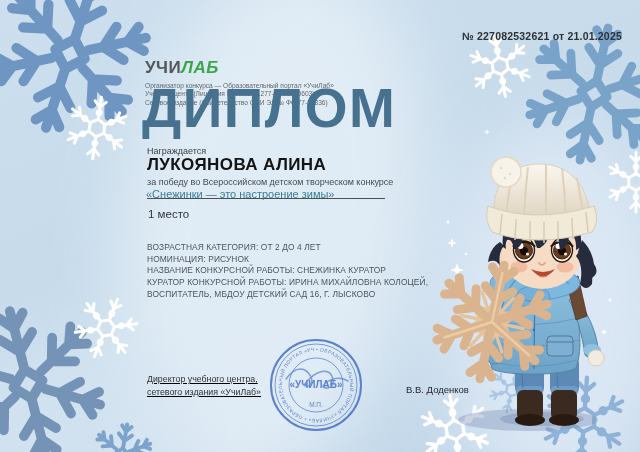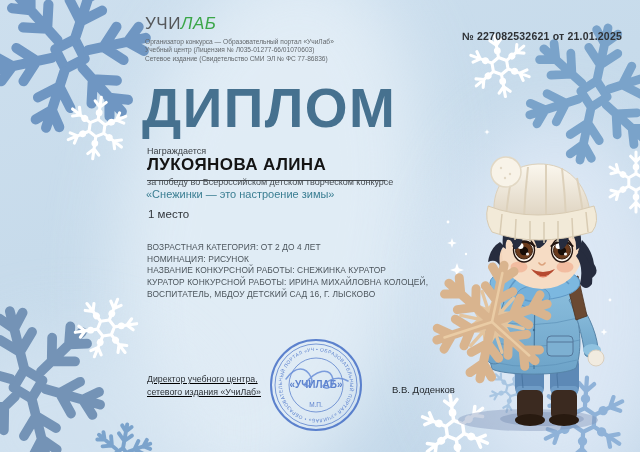--- a/index.html
+++ b/index.html
@@ -9,39 +9,39 @@
     background:linear-gradient(160deg,#cddfee 0%,#c7dbeb 40%,#c2d7e9 100%);
   }
   .blob { position:absolute; filter:blur(34px); pointer-events:none; }
   .blob.center { left:120px; top:-40px; width:300px; height:540px; background:#e9f2f9; opacity:.75; border-radius:50%; transform:rotate(10deg); }
   .blob.right { left:440px; top:120px; width:230px; height:380px; background:#e3ecf8; opacity:.75; border-radius:50%; }
   .blob.bottomleft { left:-60px; top:330px; width:260px; height:200px; background:#d9e7f3; opacity:.6; border-radius:50%; }
   svg.bg-decor { position:absolute; left:0; top:0; }
   .child-illo { position:absolute; left:430px; top:150px; }
 
   .logo-block { position:absolute; left:145px; top:14px; }
-  .logo-text { font-size:17px; font-weight:400; letter-spacing:.5px; color:#55575a; }
+  .logo-text { font-size:17px; font-weight:700; letter-spacing:.5px; color:#55575a;margin-top:44px; }
   .logo-green { color:#3aa648; font-style:italic; }
   .org-lines { margin-top:4px; }
   .org-line { font-size:6.6px; line-height:8.4px; color:#63686c; }
   .cert-number { position:absolute; right:18px; top:11px; font-size:10.5px; font-weight:700; color:#2e3135; letter-spacing:.2px;margin-top:19px; }
 
   .diploma-title { position:absolute; left:142px; top:76px; font-size:55px; font-weight:700; color:#46718f; letter-spacing:1.5px; }
   .awarded { position:absolute; left:147px; top:146px; font-size:9px; color:#3c4146; }
-  .recipient { position:absolute; left:147px; top:155px; width:238px; font-size:17px; font-weight:800; color:#141414; letter-spacing:.4px; padding-bottom:5px; border-bottom:1.3px solid #4a4f54; }
+  .recipient { position:absolute; left:147px; top:155px; width:238px; font-size:17px; font-weight:800; color:#141414; letter-spacing:.4px; padding-bottom:23px; border-bottom:1.3px solid #4a4f54; }
   .reason { position:absolute; left:147px; top:177px; font-size:9px; color:#454b50; }
   .contest-title { position:absolute; left:146px; top:188px; font-size:11px; font-weight:400; color:#3a7e92; }
   .place { position:absolute; left:148px; top:208px; font-size:11.5px; color:#32373c; }
   .details { position:absolute; left:147px; top:227px;margin-top:15px; }
   .detail-line { font-size:8.4px; line-height:11.7px; color:#4c555c; letter-spacing:.1px; }
 
   .roles { position:absolute; left:147px; top:373px;text-decoration:underline; }
   .role-line { font-size:8.8px; line-height:12.6px; color:#2c3136; }
   .stamp-wrap { position:absolute; left:268px; top:337px; }
-  .signer { position:absolute; left:392px; top:384px; font-size:9.5px; color:#23282d; }
+  .signer { position:absolute; left:406px; top:384px; font-size:9.5px; color:#23282d; }
 </style>
 </head>
 <body>
 
 <div class="page">
 
   <div class="blob center"></div>
   <div class="blob right"></div>
   <div class="blob bottomleft"></div>
 

